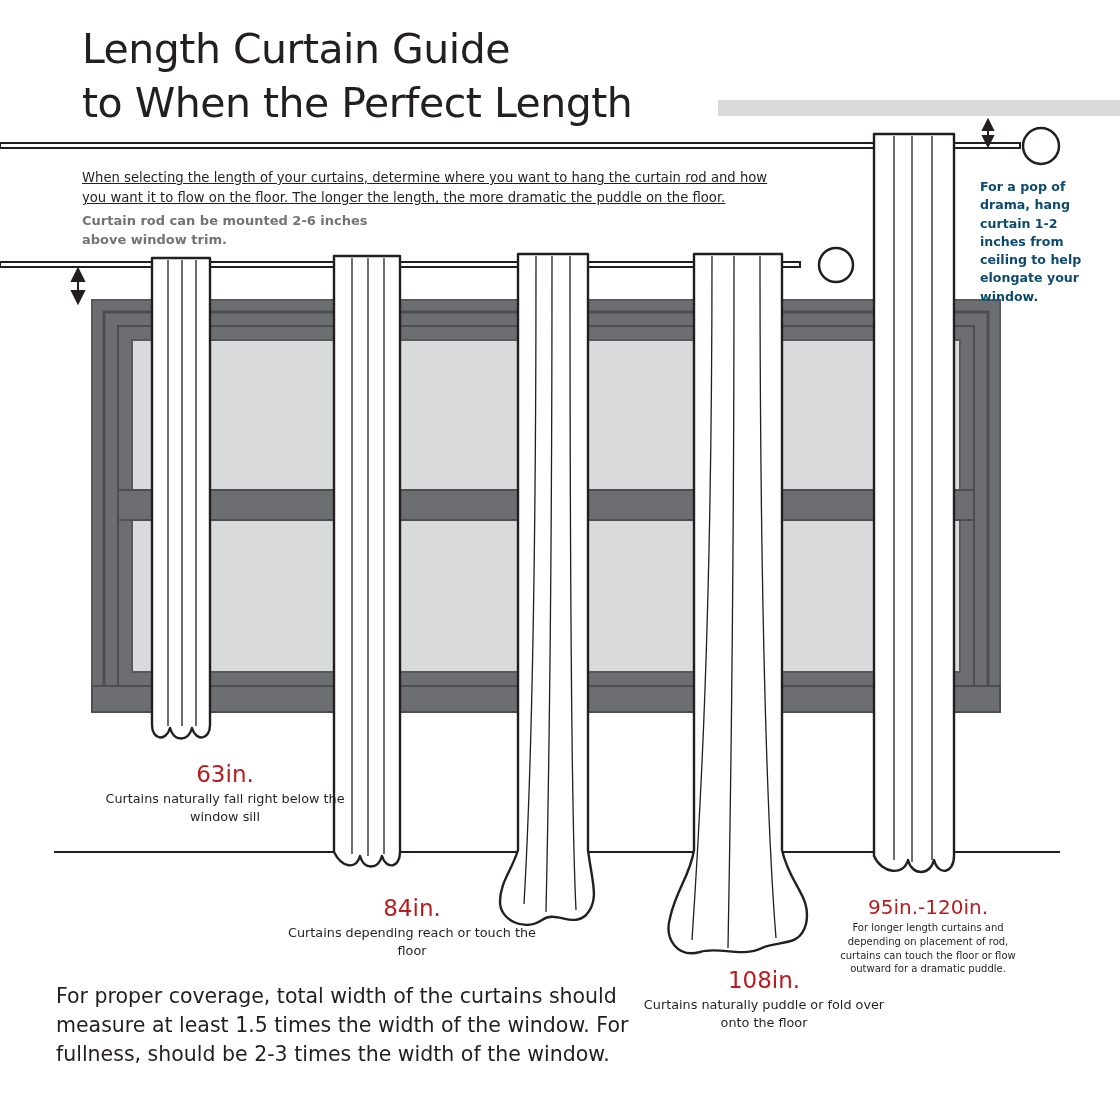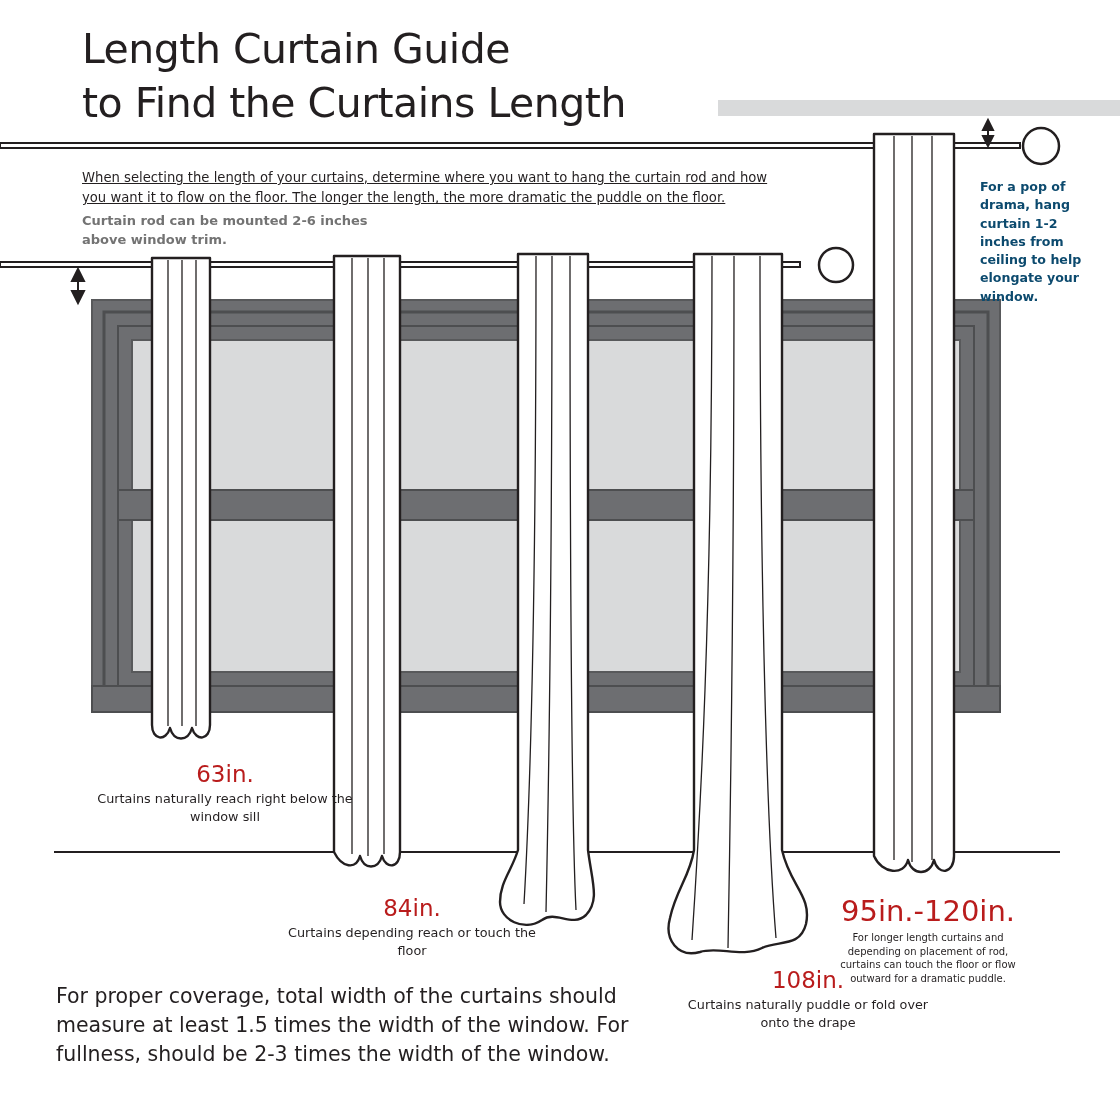--- a/index.html
+++ b/index.html
@@ -81,21 +81,21 @@
     font-size: 23px;
     line-height: 1.1;
     color: #b91c1c;
   }
   .lenblock .desc {
     font-size: 12.8px;
     line-height: 1.38;
     color: #231f20;
     margin-top: 3px;
   }
-  .lenblock.big .num { font-size: 29px; }
+  .lenblock.big .num { font-size: 20px; }
   .lenblock.big .desc { font-size: 10px; }
 
   svg { display: block; }
 </style>
 </head>
 <body>
 
 <div id="stage">
 
   <svg width="1120" height="1120" viewBox="0 0 1120 1120" style="position:absolute; left:0; top:0;">
@@ -200,44 +200,44 @@
                  C904,876 882,874 874,856 Z" fill="#ffffff" stroke="#231f20" stroke-width="2.4" stroke-linejoin="round"></path>
         <path d="M894,136 L894,860" fill="none" stroke="#231f20" stroke-width="1.3"></path>
         <path d="M912,136 L912,862" fill="none" stroke="#231f20" stroke-width="1.3"></path>
         <path d="M932,136 L932,860" fill="none" stroke="#231f20" stroke-width="1.3"></path>
       </g>
 
     </g>
   </svg>
 
   <div class="title"><span>Length Curtain Guide</span>
-<span>to Find the Curtains Length</span></div>
+<span>to When the Perfect Length</span></div>
 
   <div class="intro">When selecting the length of your curtains, determine where you want to hang the curtain rod and how you want it to flow on the floor. The longer the length, the more dramatic the puddle on the floor.</div>
 
   <div class="rod-note">Curtain rod can be mounted 2-6 inches above window trim.</div>
 
   <div class="ceiling-note">For a pop of drama, hang curtain 1-2 inches from ceiling to help elongate your window.</div>
 
   <div class="coverage">For proper coverage, total width of the curtains should measure at least 1.5 times the width of the window. For fullness, should be 2-3 times the width of the window.</div>
 
   <div class="lenblock" style="left:90px; top:762px; width:270px;">
     <div class="num">63in.</div>
-    <div class="desc">Curtains naturally reach right below the window sill</div>
+    <div class="desc">Curtains naturally fall right below the window sill</div>
   </div>
 
   <div class="lenblock" style="left:282px; top:896px; width:260px;">
     <div class="num">84in.</div>
     <div class="desc">Curtains depending reach or touch the floor</div>
   </div>
 
 
-  <div class="lenblock" style="left:638px; top:968px; width:252px;margin-left:44px;">
+  <div class="lenblock" style="left:638px; top:968px; width:252px;">
     <div class="num">108in.</div>
-    <div class="desc">Curtains naturally puddle or fold over onto the drape</div>
+    <div class="desc">Curtains naturally puddle or fold over onto the floor</div>
   </div>
 
   <div class="lenblock big" style="left:838px; top:896px; width:180px;">
     <div class="num">95in.-120in.</div>
     <div class="desc">For longer length curtains and depending on placement of rod, curtains can touch the floor or flow outward for a dramatic puddle.</div>
   </div>
 
 </div>
 
 </body></html>

